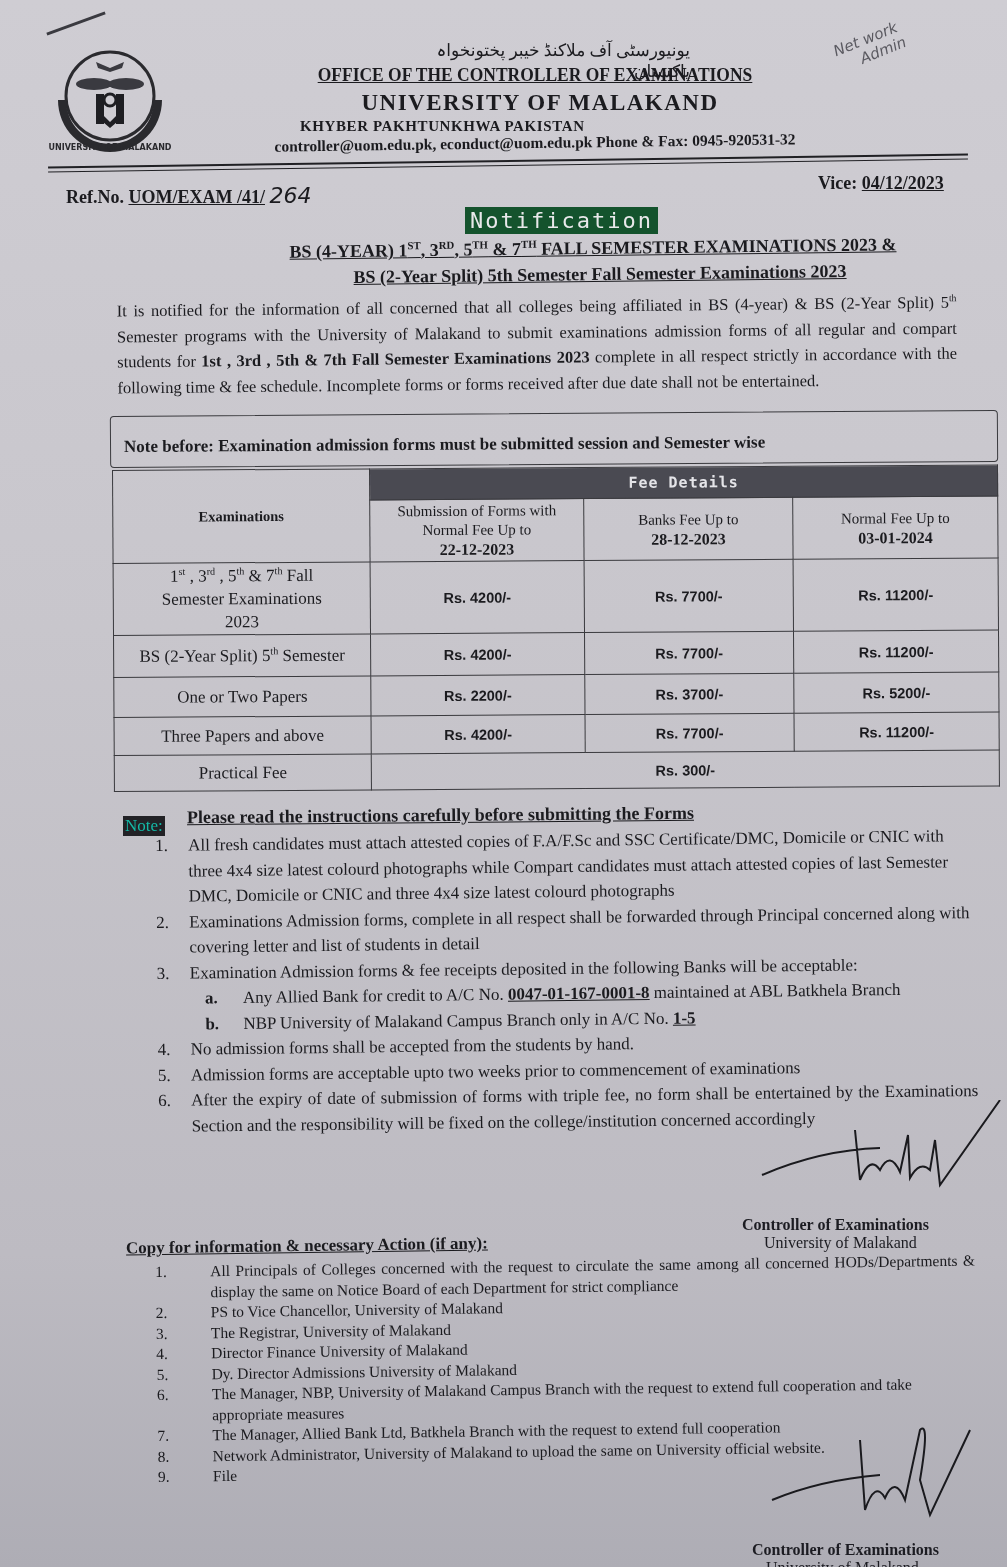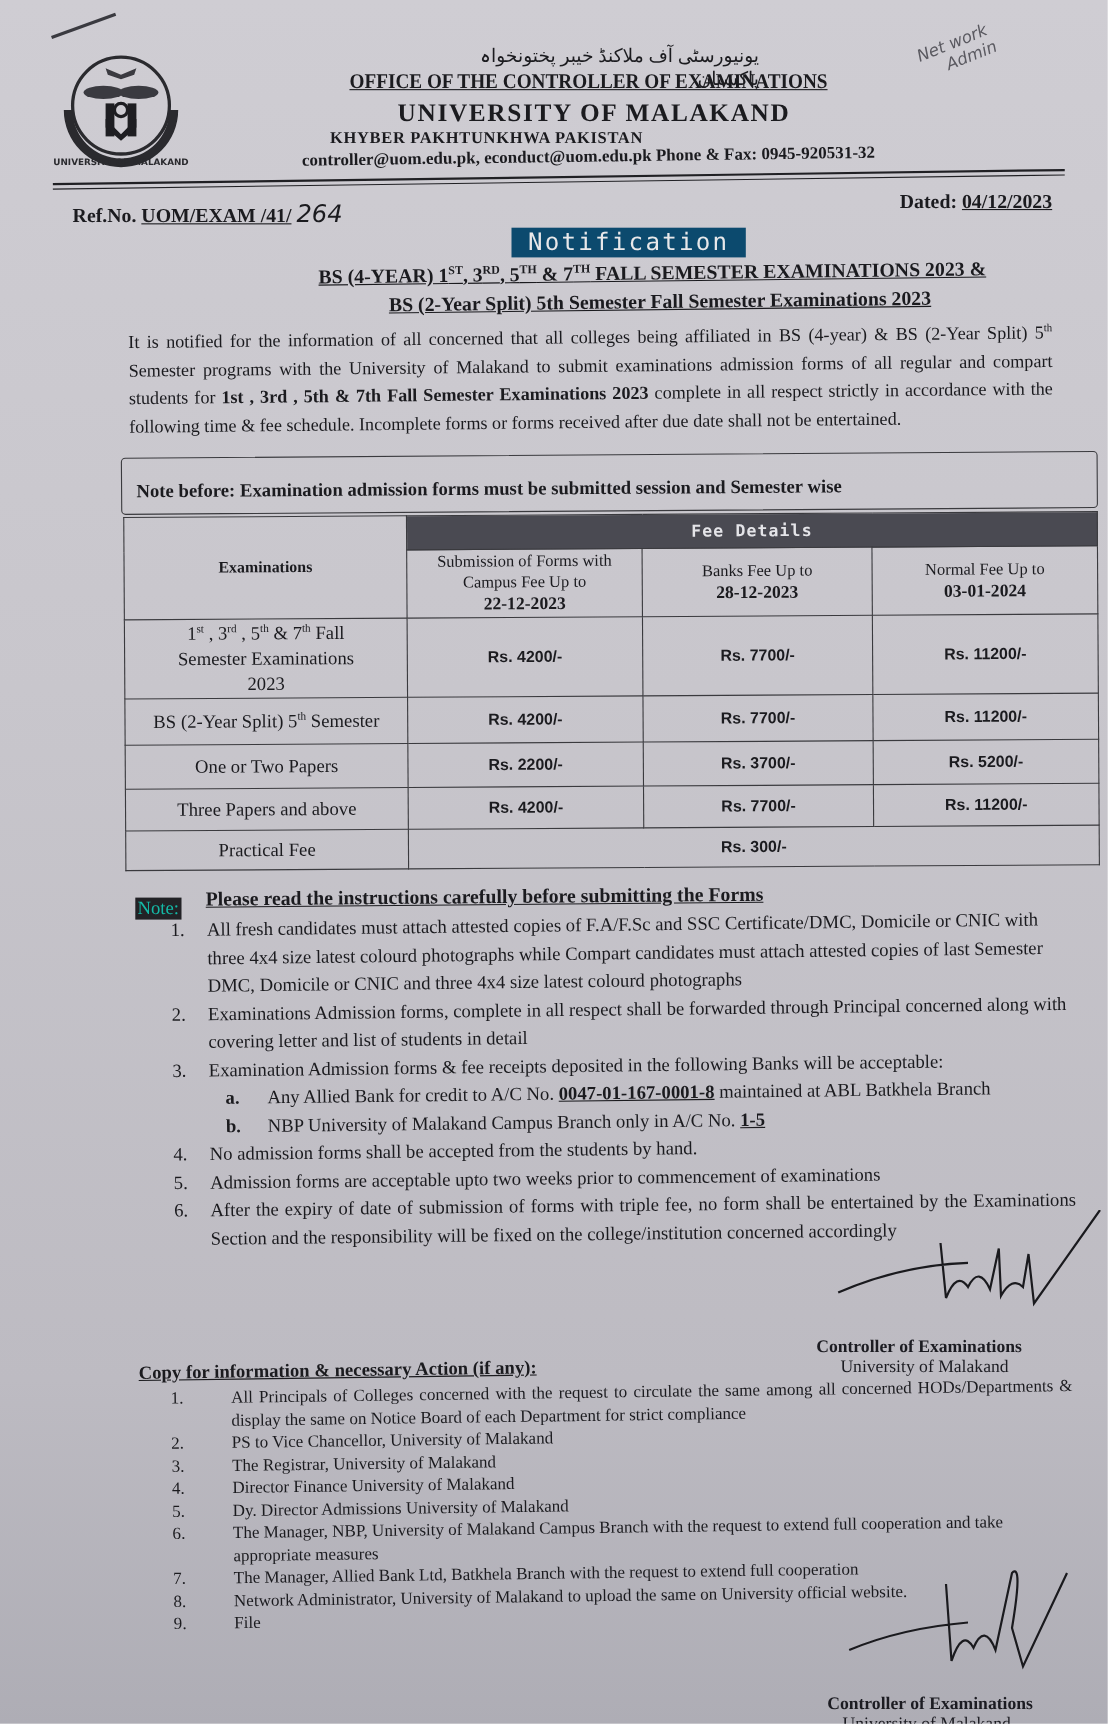--- a/index.html
+++ b/index.html
@@ -25,21 +25,21 @@
   .contact { left:215px; top:134px; width:640px; text-align:center; font-size:15.5px; font-weight:bold; transform:rotate(-0.8deg); }
   .rule { left:48px; height:2px; background:#202024; }
   .handnote { left:835px; top:30px; font-family:"DejaVu Sans", sans-serif; font-style:italic; font-size:15px; color:#5a5960; transform:rotate(-22deg); line-height:17px; }
 
   .ref { left:66px; top:183px; font-size:18px; font-weight:bold; }
   .ref .u { text-decoration:underline; }
   .ref .hand { font-family:"DejaVu Sans", sans-serif; font-weight:normal; font-style:italic; font-size:22px; }
   .dated { left:818px; top:173px; font-size:18px; font-weight:bold; }
   .dated .u { text-decoration:underline;text-align:center; }
 
-  .notif { left:465px; top:207px; background:#0c4a6e; color:#e8e8ea; font-size:22px; padding:1px 15px; letter-spacing:2px; }
+  .notif { left:465px; top:207px; background:#14532d; color:#e8e8ea; font-size:22px; padding:1px 5px; letter-spacing:2px; }
 
   .title1 { left:243px; top:238px; width:700px; text-align:center; font-size:18px; font-weight:bold; text-decoration:underline; transform:rotate(-0.7deg); }
   .title2 { left:300px; top:264px; width:600px; text-align:center; font-size:18px; font-weight:bold; text-decoration:underline; transform:rotate(-0.7deg); }
 
   .intro { left:117px; top:294px; width:840px; font-size:16.5px; line-height:25.5px; text-align:justify; transform:rotate(-0.6deg); }
 
   .notebox { left:110px; top:413px; width:886px; height:50px; border:1.5px solid #3a3a3e; border-radius:4px; transform:rotate(-0.4deg); }
   .notebox span { position:absolute; left:13px; top:20px; font-size:17px; font-weight:bold; }
 
   
@@ -103,21 +103,21 @@
   <div>Net work</div>
   <div style="padding-left:22px">Admin</div>
 </div>
 
 <div class="abs ref">
   <span>Ref.No.</span>
   <span class="u">UOM/EXAM /41/</span>
   <span class="hand">264</span>
 </div>
 <div class="abs dated">
-  <span>Dated:</span>
+  <span>Vice:</span>
   <span class="u">04/12/2023</span>
 </div>
 
 <div class="abs notif mono">Notification</div>
 
 <div class="abs title1">
   <span>BS (4-YEAR) 1</span><sup>ST</sup><span>, 3</span><sup>RD</sup><span>, 5</span><sup>TH</sup><span> &amp; 7</span><sup>TH</sup><span> FALL SEMESTER EXAMINATIONS 2023 &amp;</span>
 </div>
 <div class="abs title2">BS (2-Year Split) 5th Semester Fall Semester Examinations 2023</div>
 
@@ -129,21 +129,21 @@
   <span>Note before: Examination admission forms must be submitted session and Semester wise</span>
 </div>
 
 <table class="abs feetable">
   <tbody>
       <tr>
     <th class="exam-h" rowspan="2">Examinations</th>
     <th class="fee-h" colspan="3">Fee Details</th>
   </tr>
   <tr style="height:62px">
-    <th class="sub-h" style="width:205px"><span>Submission of Forms with Campus Fee  Up to</span><b>22-12-2023</b></th>
+    <th class="sub-h" style="width:205px"><span>Submission of Forms with Normal Fee  Up to</span><b>22-12-2023</b></th>
     <th class="sub-h" style="width:200px"><span>Banks Fee Up to</span><b>28-12-2023</b></th>
     <th class="sub-h"><span>Normal Fee Up to</span><b>03-01-2024</b></th>
   </tr>
   <tr style="height:72px">
     <td class="lbl">1<sup>st</sup> , 3<sup>rd</sup> , 5<sup>th</sup> &amp; 7<sup>th</sup> Fall<br>Semester Examinations<br>2023</td>
     <td class="val">Rs. 4200/-</td>
     <td class="val">Rs. 7700/-</td>
     <td class="val">Rs. 11200/-</td>
   </tr>
   <tr style="height:42px">

